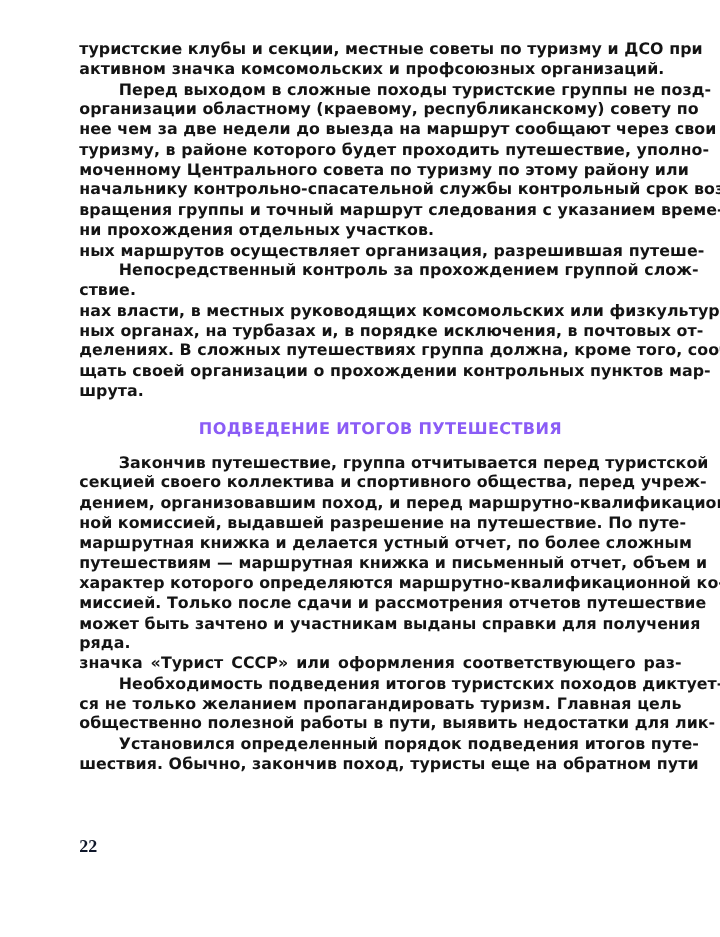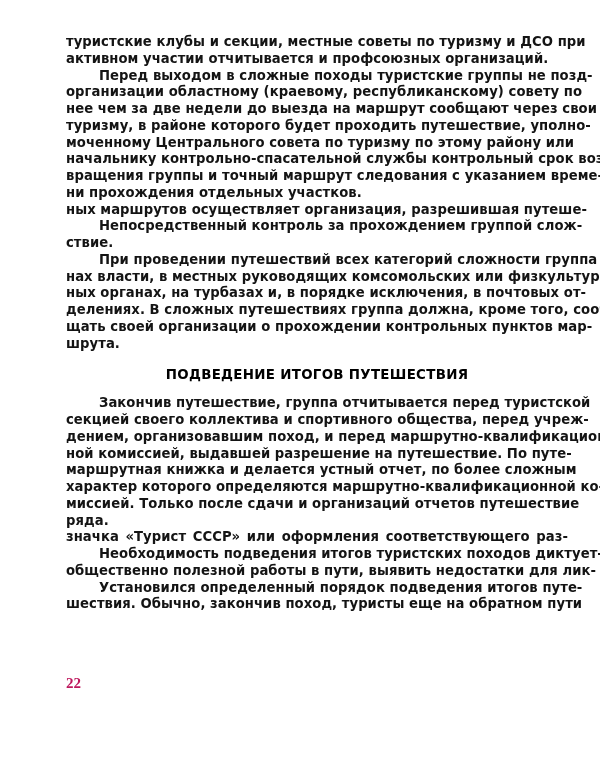--- a/index.html
+++ b/index.html
@@ -28,88 +28,90 @@
     .heading {
       display: block;
       text-align: center;
       font-family: "DejaVu Sans", sans-serif;
       font-weight: bold;
       font-size: 13.4px;
       letter-spacing: 0.3px;
       margin-top: 15px;
       margin-bottom: 12px;
       height: 16px;
-      color: #000000;
+      color: #8b5cf6;
     }
     .page-number {
       position: absolute;
       left: 66px;
-      top: 675px;
+      top: 698px;
       font-family: "Liberation Serif", serif;
       font-weight: bold;
       font-size: 15px;
-      color: #be185d;
+      color: #0f172a;
     }
   </style>
 </head>
 <body>
 
 <div class="page">
   <div>
 
     <div>
       <span class="line">туристские клубы и секции, местные советы по туризму и ДСО при</span>
-      <span class="line last">активном участии отчитывается и профсоюзных организаций.</span>
+      <span class="line last">активном значка комсомольских и профсоюзных организаций.</span>
     </div>
 
     <div>
       <span class="line indent">Перед выходом в сложные походы туристские группы не позд-</span>
       <span class="line">организации областному (краевому, республиканскому) совету по</span>
       <span class="line">нее чем за две недели до выезда на маршрут сообщают через свои</span>
       <span class="line">туризму, в районе которого будет проходить путешествие, уполно-</span>
       <span class="line">моченному Центрального совета по туризму по этому району или</span>
       <span class="line">начальнику контрольно-спасательной службы контрольный срок воз-</span>
       <span class="line">вращения группы и точный маршрут следования с указанием време-</span>
       <span class="line last">ни прохождения отдельных участков.</span>
     </div>
 
     <div>
       <span class="line">ных маршрутов осуществляет организация, разрешившая путеше-</span>
       <span class="line indent">Непосредственный контроль за прохождением группой слож-</span>
       <span class="line last">ствие.</span>
     </div>
 
     <div>
-      <span class="line indent">При проведении путешествий всех категорий сложности группа</span>
       <span class="line">нах власти, в местных руководящих комсомольских или физкультур-</span>
       <span class="line">ных органах, на турбазах и, в порядке исключения, в почтовых от-</span>
       <span class="line">делениях. В сложных путешествиях группа должна, кроме того, сооб-</span>
       <span class="line">щать своей организации о прохождении контрольных пунктов мар-</span>
       <span class="line last">шрута.</span>
     </div>
   </div>
 
   <h2 class="heading">ПОДВЕДЕНИЕ ИТОГОВ ПУТЕШЕСТВИЯ</h2>
 
   <div>
 
     <div>
       <span class="line indent">Закончив путешествие, группа отчитывается перед туристской</span>
       <span class="line">секцией своего коллектива и спортивного общества, перед учреж-</span>
       <span class="line">дением, организовавшим поход, и перед маршрутно-квалификацион-</span>
       <span class="line">ной комиссией, выдавшей разрешение на путешествие. По путе-</span>
       <span class="line">маршрутная книжка и делается устный отчет, по более сложным</span>
+      <span class="line">путешествиям — маршрутная книжка и письменный отчет, объем и</span>
       <span class="line">характер которого определяются маршрутно-квалификационной ко-</span>
-      <span class="line">миссией. Только после сдачи и организаций отчетов путешествие</span>
+      <span class="line">миссией. Только после сдачи и рассмотрения отчетов путешествие</span>
+      <span class="line">может быть зачтено и участникам выданы справки для получения</span>
       <span class="line last">ряда.</span>
       <span class="line">значка «Турист СССР» или оформления соответствующего раз-</span>
     </div>
 
     <div>
       <span class="line indent">Необходимость подведения итогов туристских походов диктует-</span>
+      <span class="line">ся не только желанием пропагандировать туризм. Главная цель</span>
       <span class="line">общественно полезной работы в пути, выявить недостатки для лик-</span>
     </div>
 
     <div>
       <span class="line indent">Установился определенный порядок подведения итогов путе-</span>
       <span class="line">шествия. Обычно, закончив поход, туристы еще на обратном пути</span>
     </div>
   </div>
 </div>
 

